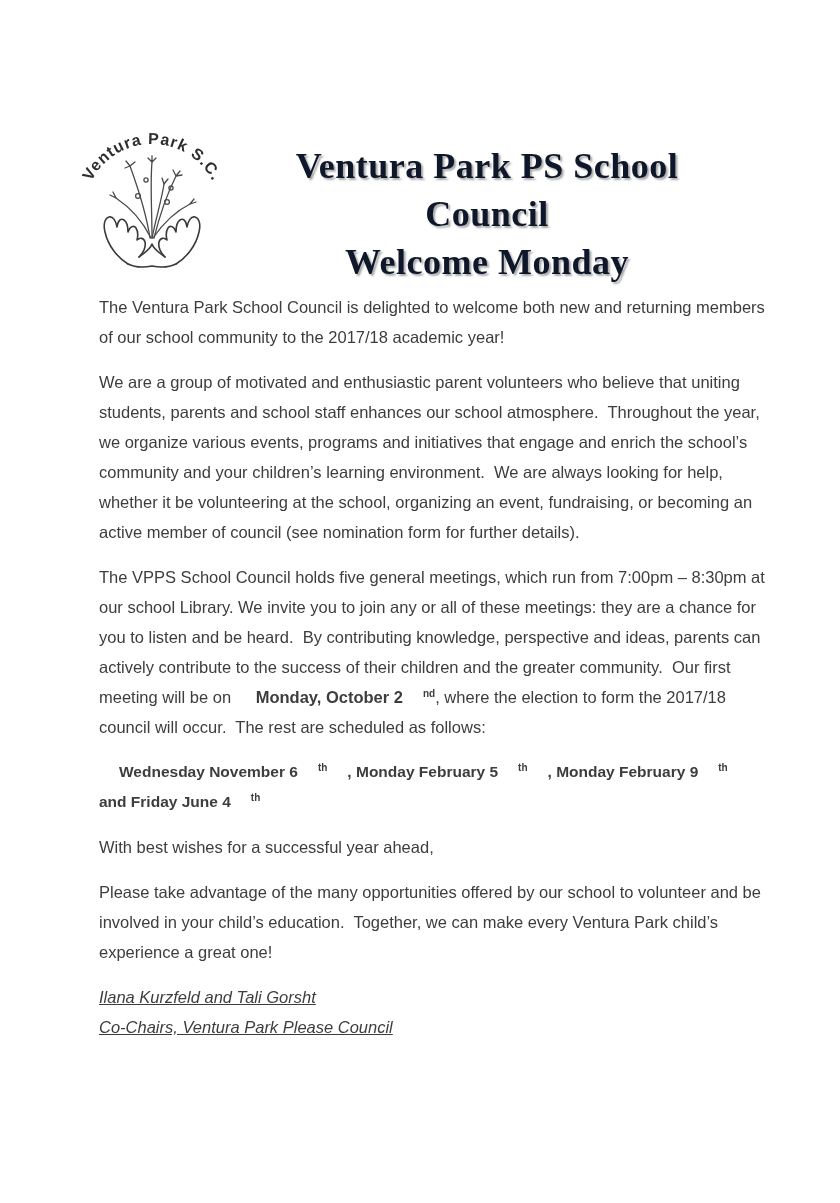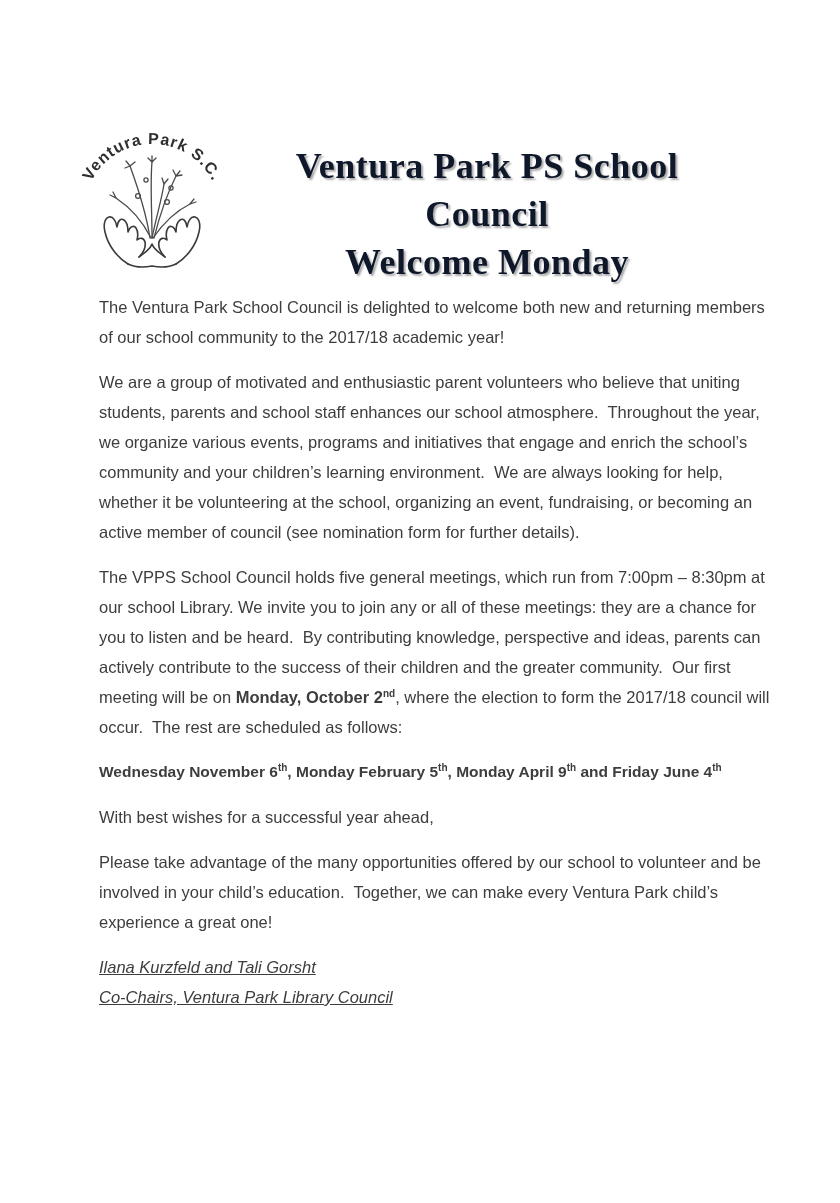--- a/index.html
+++ b/index.html
@@ -53,21 +53,21 @@
     font-size: 16.5px;
     line-height: 30px;
   }
   .doc-body p {
     margin: 0 0 15px 0;
     white-space: pre-wrap;
   }
   .doc-body p.dates {
     font-size: 15.5px;
   }
-  .b { font-weight: bold; }
+  .b { font-weight: bold; margin-left: 20px; }
   .i { font-style: italic; text-decoration: underline; }
   sup {
     font-size: 10px;
     line-height: 0;
     vertical-align: super;
   }
 </style>
 </head>
 <body>
 
@@ -117,19 +117,19 @@
       <span>Ventura Park PS School Council</span><br>
       <span>Welcome Monday</span>
     </h1>
 
   </div>
 
   <div class="doc-body">
     <p><span>The Ventura Park School Council is delighted to welcome both new and returning members of our school community to the 2017/18 academic year!</span></p>
     <p><span>We are a group of motivated and enthusiastic parent volunteers who believe that uniting students, parents and school staff enhances our school atmosphere.  Throughout the year, we organize various events, programs and initiatives that engage and enrich the school’s community and your children’s learning environment.  We are always looking for help, whether it be volunteering at the school, organizing an event, fundraising, or becoming an active member of council (see nomination form for further details).</span></p>
     <p><span>The VPPS School Council holds five general meetings, which run from 7:00pm – 8:30pm at our school Library. We invite you to join any or all of these meetings: they are a chance for you to listen and be heard.  By contributing knowledge, perspective and ideas, parents can actively contribute to the success of their children and the greater community.  Our first meeting will be on </span><span class="b">Monday, October 2</span><sup class="b">nd</sup><span>, where the election to form the 2017/18 council will occur.  The rest are scheduled as follows:</span></p>
-    <p class="dates"><span class="b">Wednesday November 6</span><sup class="b">th</sup><span class="b">, Monday February 5</span><sup class="b">th</sup><span class="b">, Monday April 9</span><sup class="b">th</sup><span class="b"> and Friday June 4</span><sup class="b">th</sup></p>
+    <p class="dates"><span class="b">Wednesday November 6</span><sup class="b">th</sup><span class="b">, Monday February 5</span><sup class="b">th</sup><span class="b">, Monday February 9</span><sup class="b">th</sup><span class="b"> and Friday June 4</span><sup class="b">th</sup></p>
     <p><span>With best wishes for a successful year ahead,</span></p>
     <p><span>Please take advantage of the many opportunities offered by our school to volunteer and be involved in your child’s education.  Together, we can make every Ventura Park child’s experience a great one!</span></p>
-    <p><span class="i">Ilana Kurzfeld and Tali Gorsht</span><br><span class="i">Co-Chairs, Ventura Park Library Council</span></p>
+    <p><span class="i">Ilana Kurzfeld and Tali Gorsht</span><br><span class="i">Co-Chairs, Ventura Park Please Council</span></p>
   </div>
 
 </div>
 
 </body></html>

